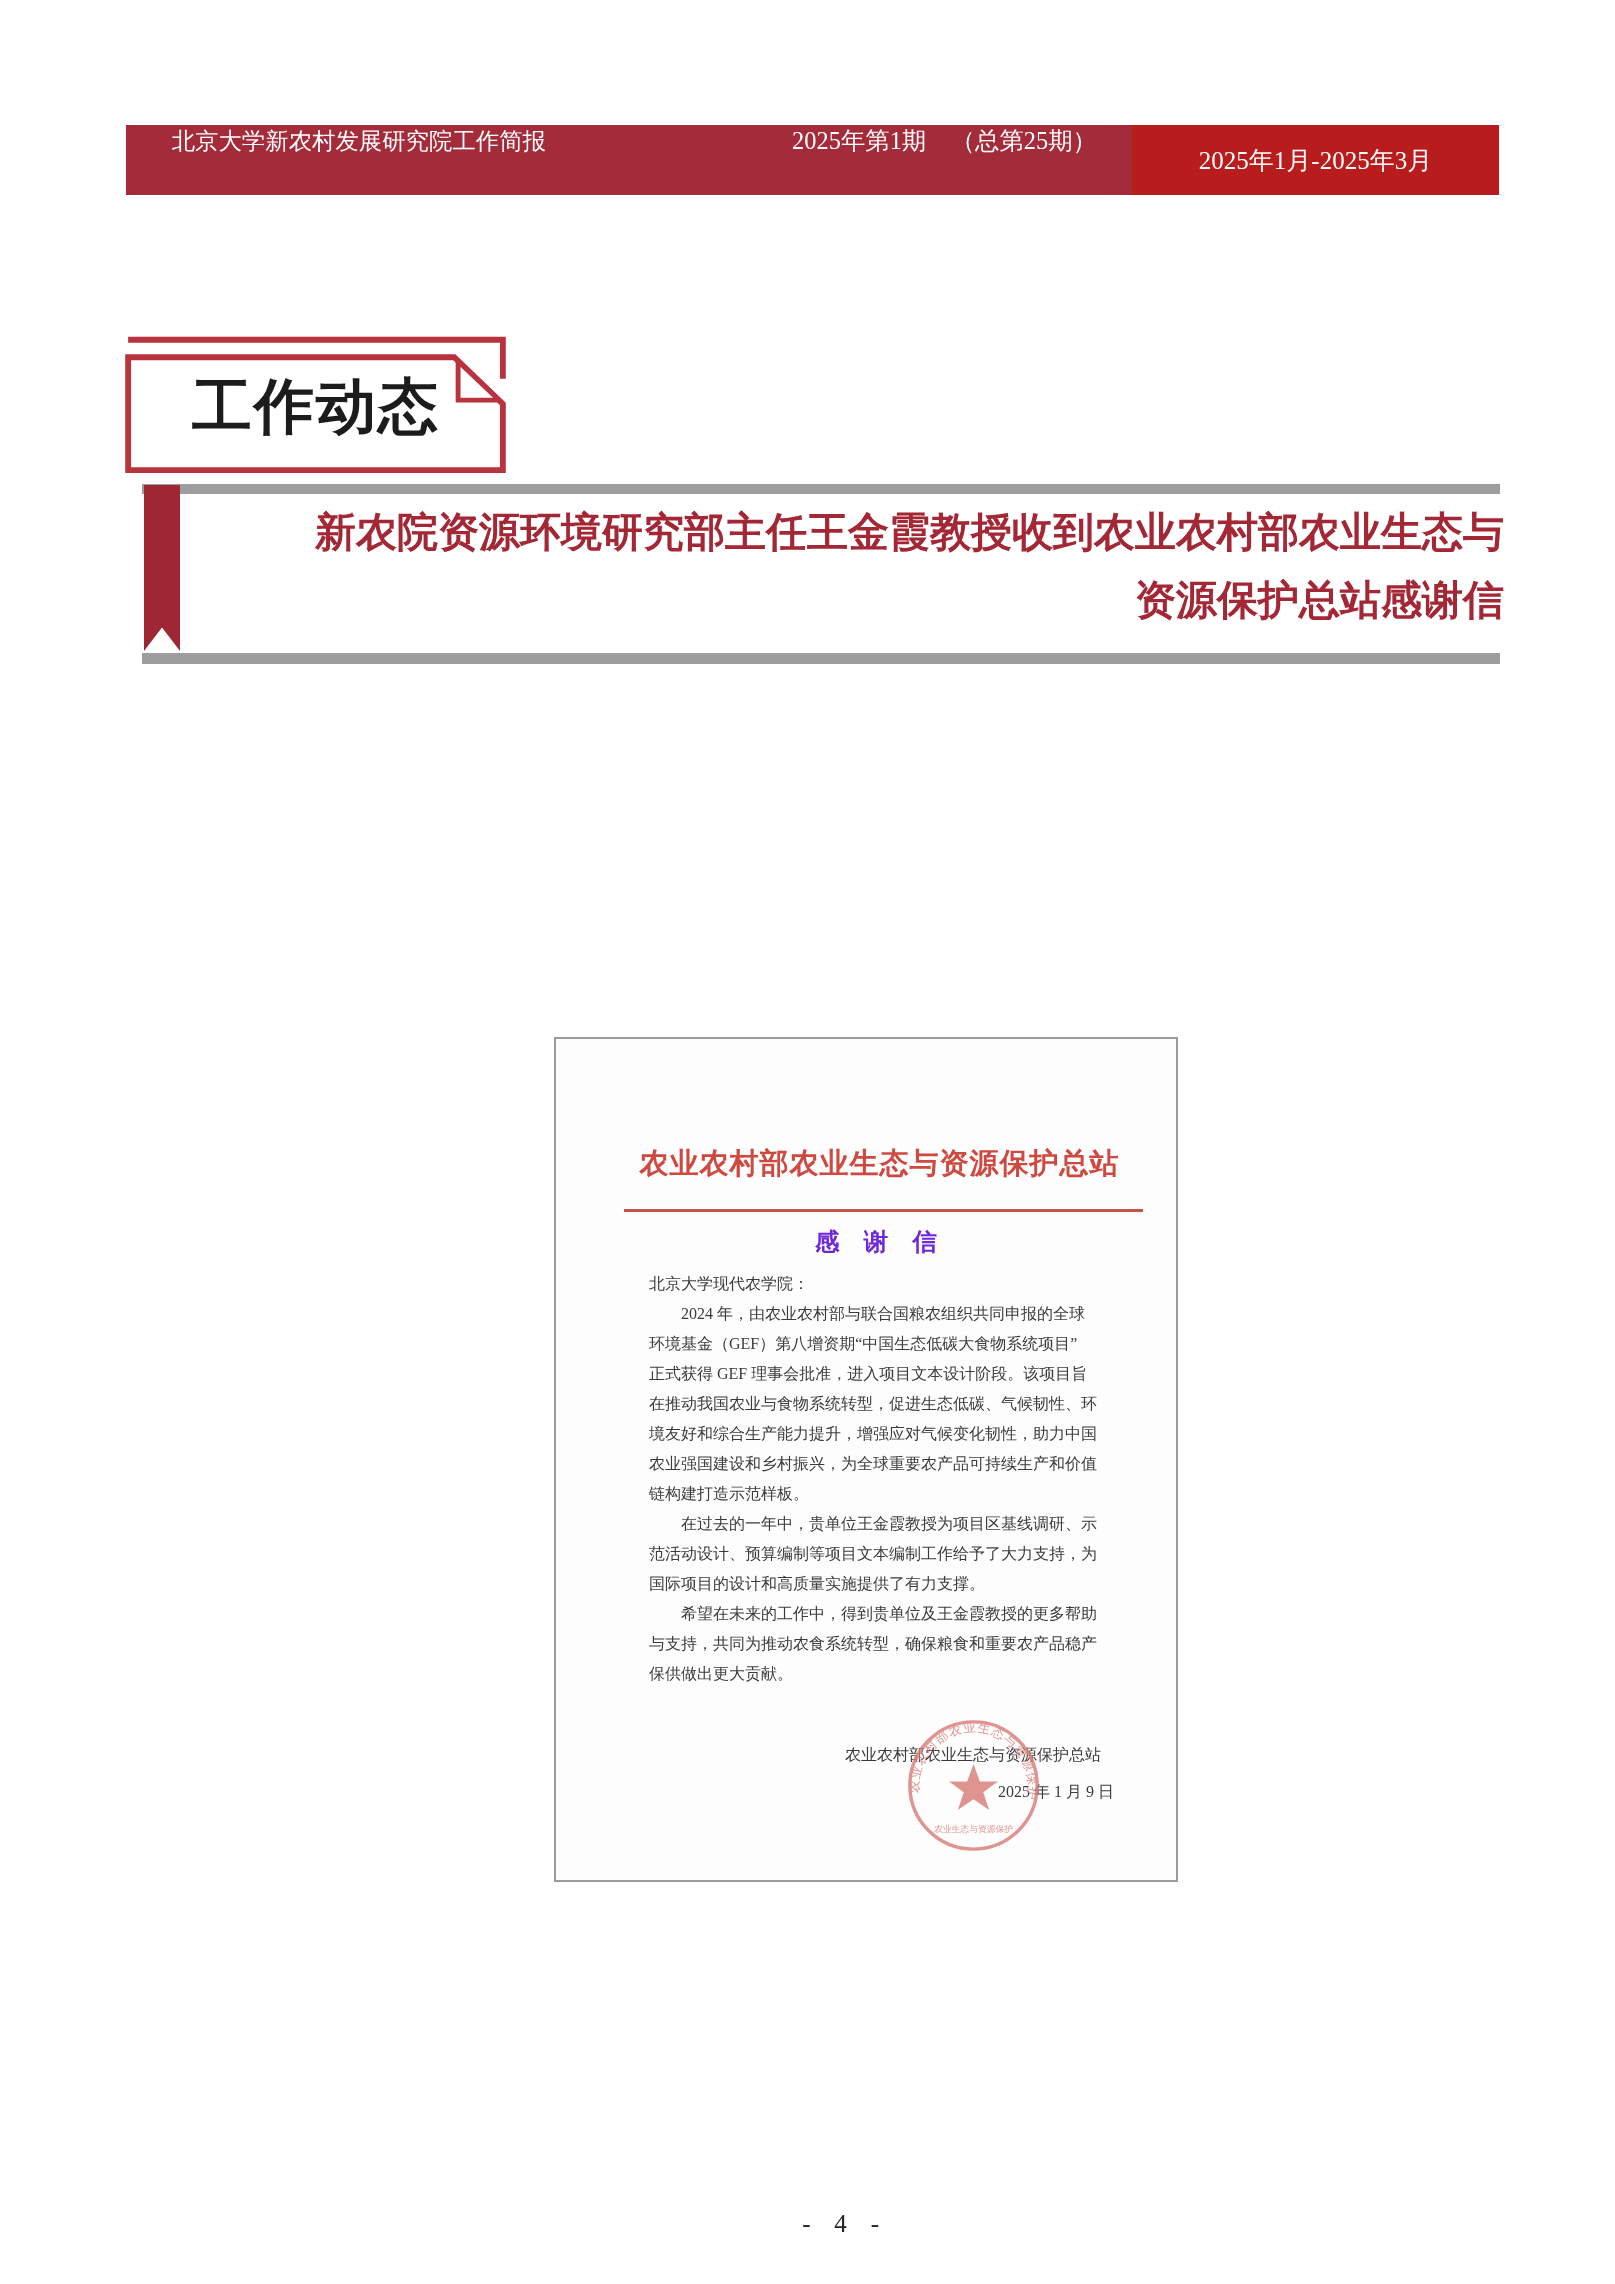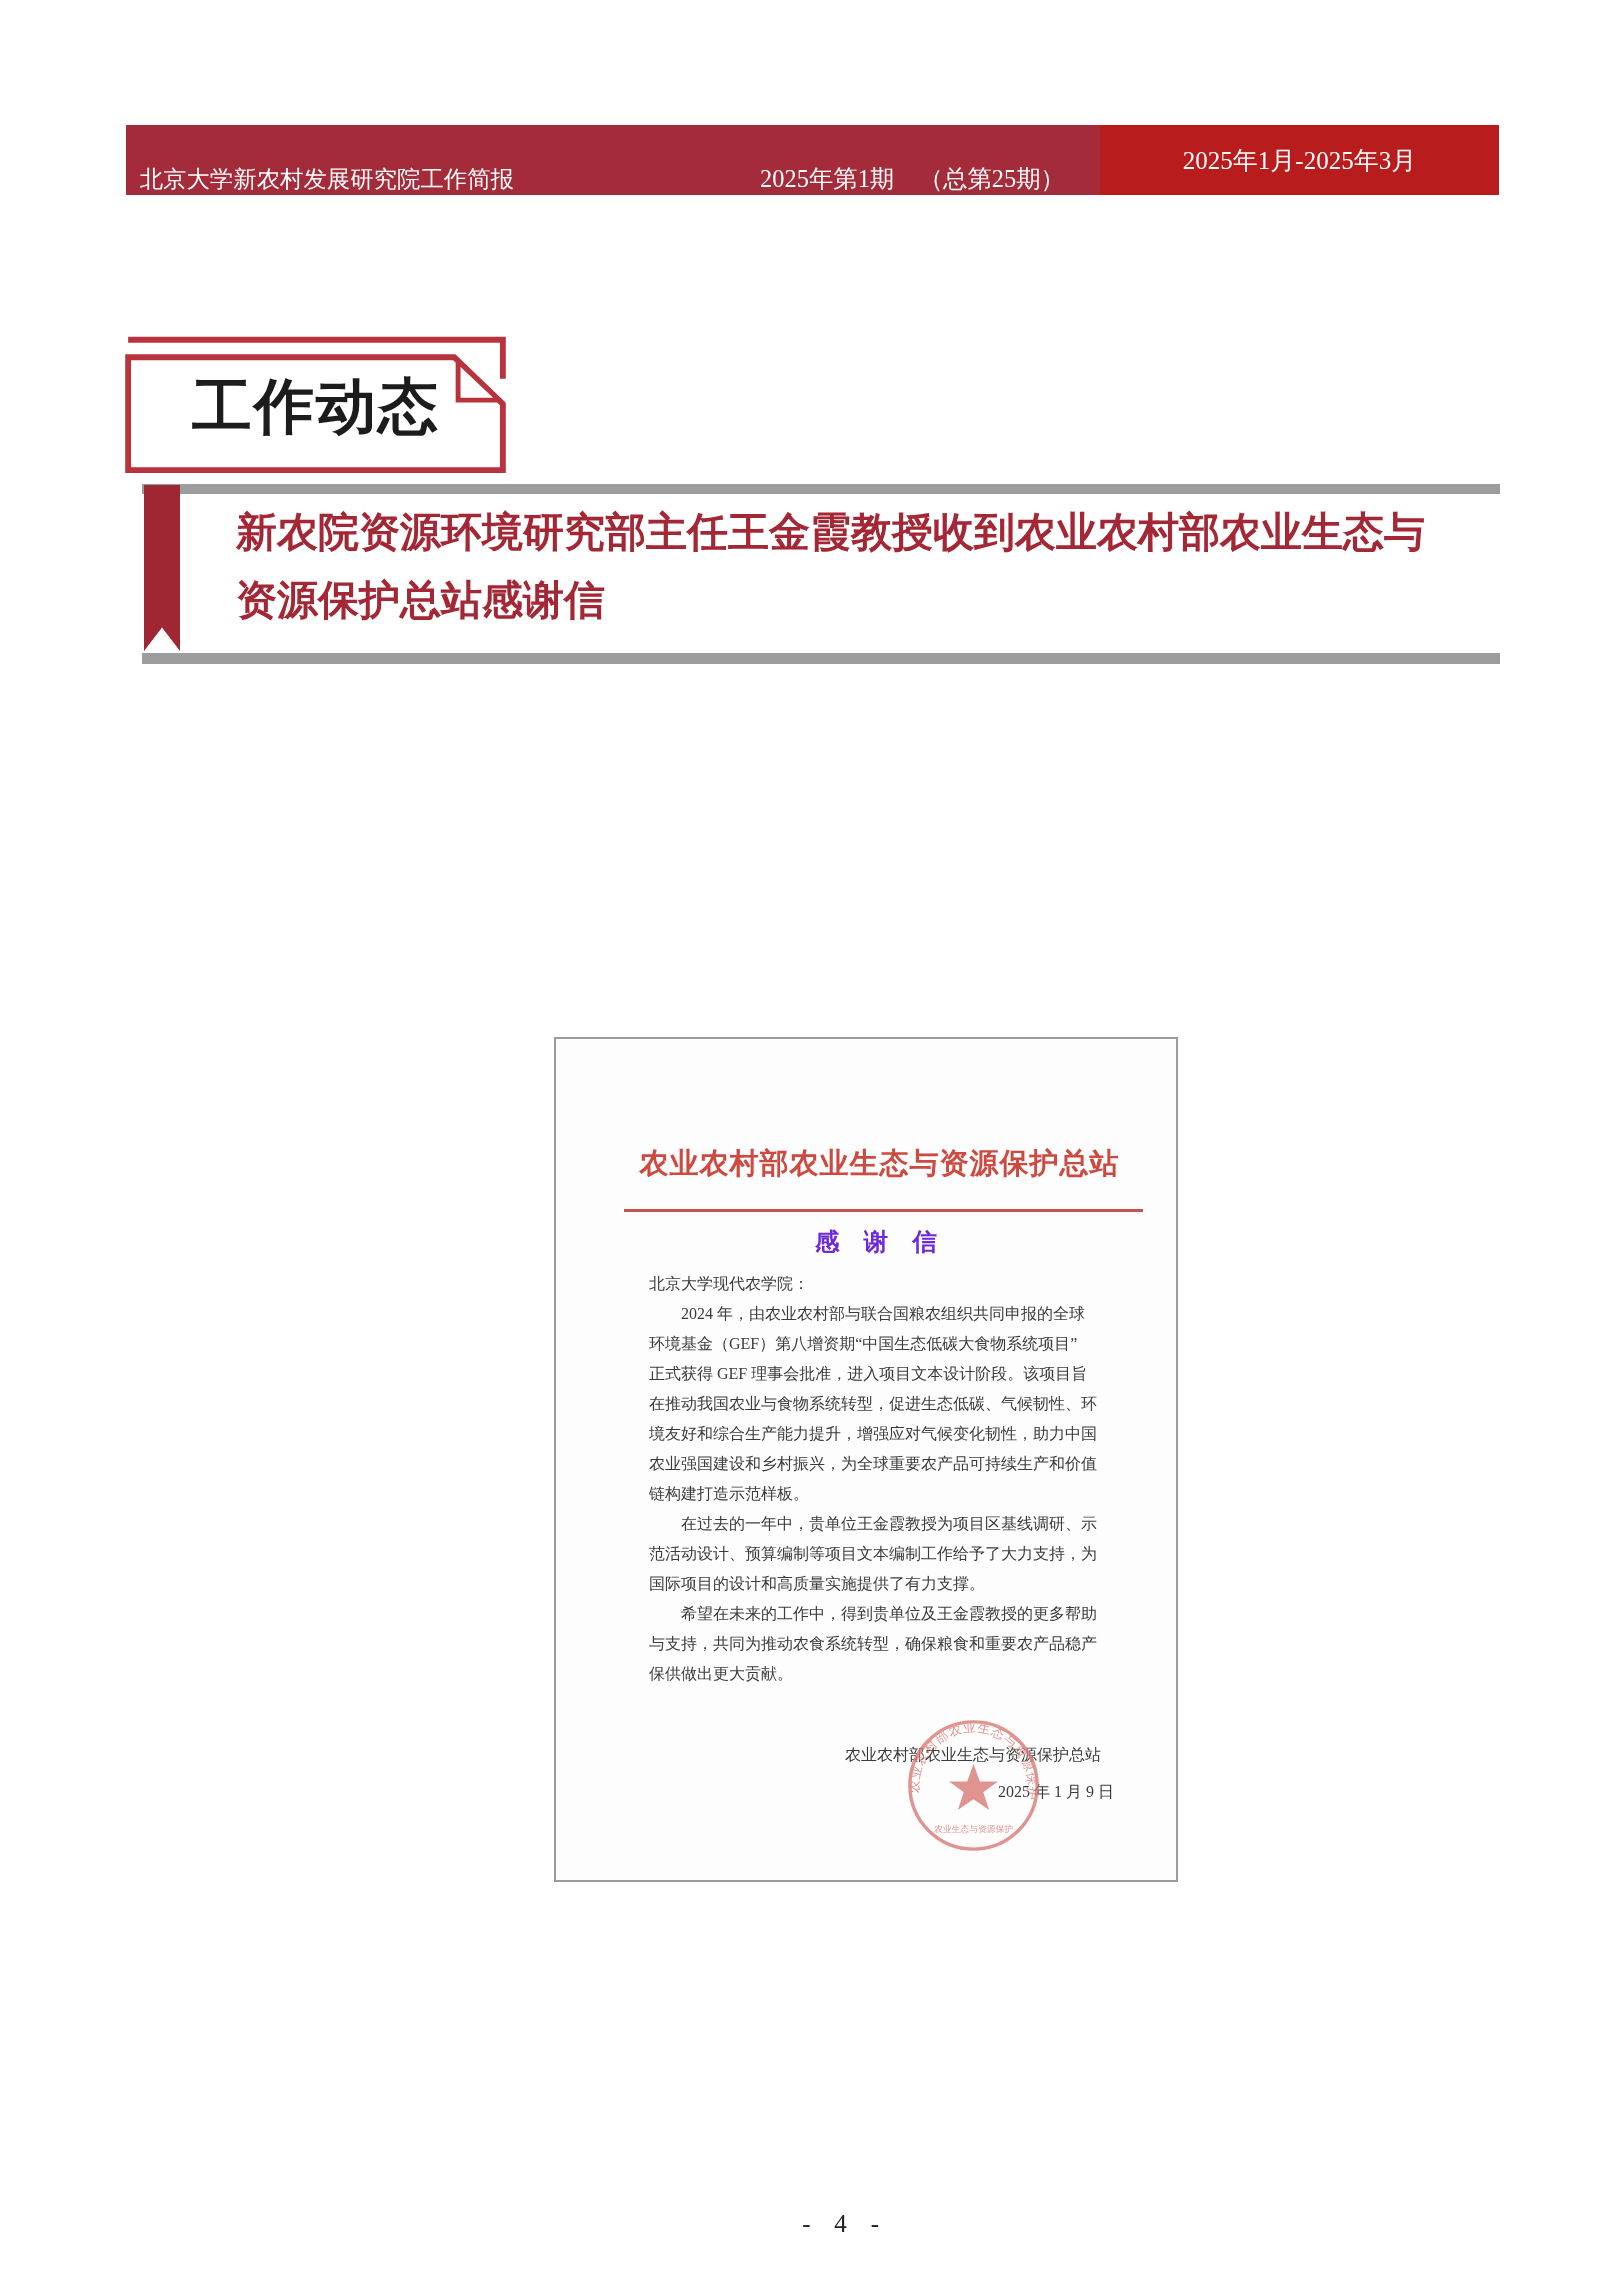--- a/index.html
+++ b/index.html
@@ -1,42 +1,42 @@
 <!DOCTYPE html>
 <html><head>
 <meta charset="utf-8">
 <style>
   html,body{margin:0;padding:0;background:#ffffff;}
   .canvas{position:relative;width:1616px;height:2284px;background:#ffffff;overflow:hidden;
           font-family:"Liberation Serif", serif;}
 
   
   .bar{position:absolute;left:126px;top:125px;width:1373px;height:70px;display:flex;}
-  .bar-red{width:974px;height:100%;background:#A32B3A;display:flex;align-items:flex-end;}
+  .bar-red{width:974px;height:100%;background:#A32B3A;display:flex;align-items:flex-start;padding-left:32px;}
   .bar-left-text{color:#ffffff;font-size:23.4px;padding-left:13.7px;white-space:nowrap;}
   .bar-issue{color:#ffffff;font-size:24.4px;margin-left:auto;margin-right:35px;white-space:nowrap;}
   .bar-gray{flex:1;height:100%;background:#b91c1c;display:flex;align-items:center;justify-content:center;}
   .bar-period{color:#ffffff;font-size:25px;white-space:nowrap;}
 
   
   .section-box{position:absolute;left:123px;top:330px;width:386px;height:146px;}
   .section-label{position:absolute;left:123px;top:343px;width:386px;height:129px;
                  display:flex;align-items:center;justify-content:center;
                  font-family:"Liberation Sans", sans-serif;font-weight:bold;
                  font-size:60px;color:#1c1c1c;letter-spacing:2px;}
 
   
   .banner-top{position:absolute;left:142px;top:484px;width:1358px;height:9.8px;background:#9D9D9D;}
   .banner-bottom{position:absolute;left:142px;top:653px;width:1358px;height:10.7px;background:#9D9D9D;}
   .ribbon{position:absolute;left:144px;top:485px;width:36px;height:166px;background:#9F2733;
           clip-path:polygon(0 0,100% 0,100% 100%,50% calc(100% - 23.4px),0 100%);}
   .article-title{position:absolute;left:236px;top:498px;width:1268px;
                  font-family:"Liberation Sans", sans-serif;font-weight:bold;
                  font-size:41px;line-height:68px;color:#A32734;}
-  .article-title div{white-space:nowrap;}
+  .article-title div{white-space:nowrap;text-align:right;}
 
   
   .paragraph{position:absolute;left:139px;top:683px;width:1356px;
              font-size:32px;line-height:65px;color:#111111;}
   .paragraph .pline{white-space:nowrap;}
   .paragraph .indent{padding-left:64px;}
 
   
   .letter{position:absolute;left:510px;top:1037px;width:624px;height:845px;
           background:#fdfdfd;border:2px solid #9B9B9B;box-sizing:border-box;margin-left:44px;}

